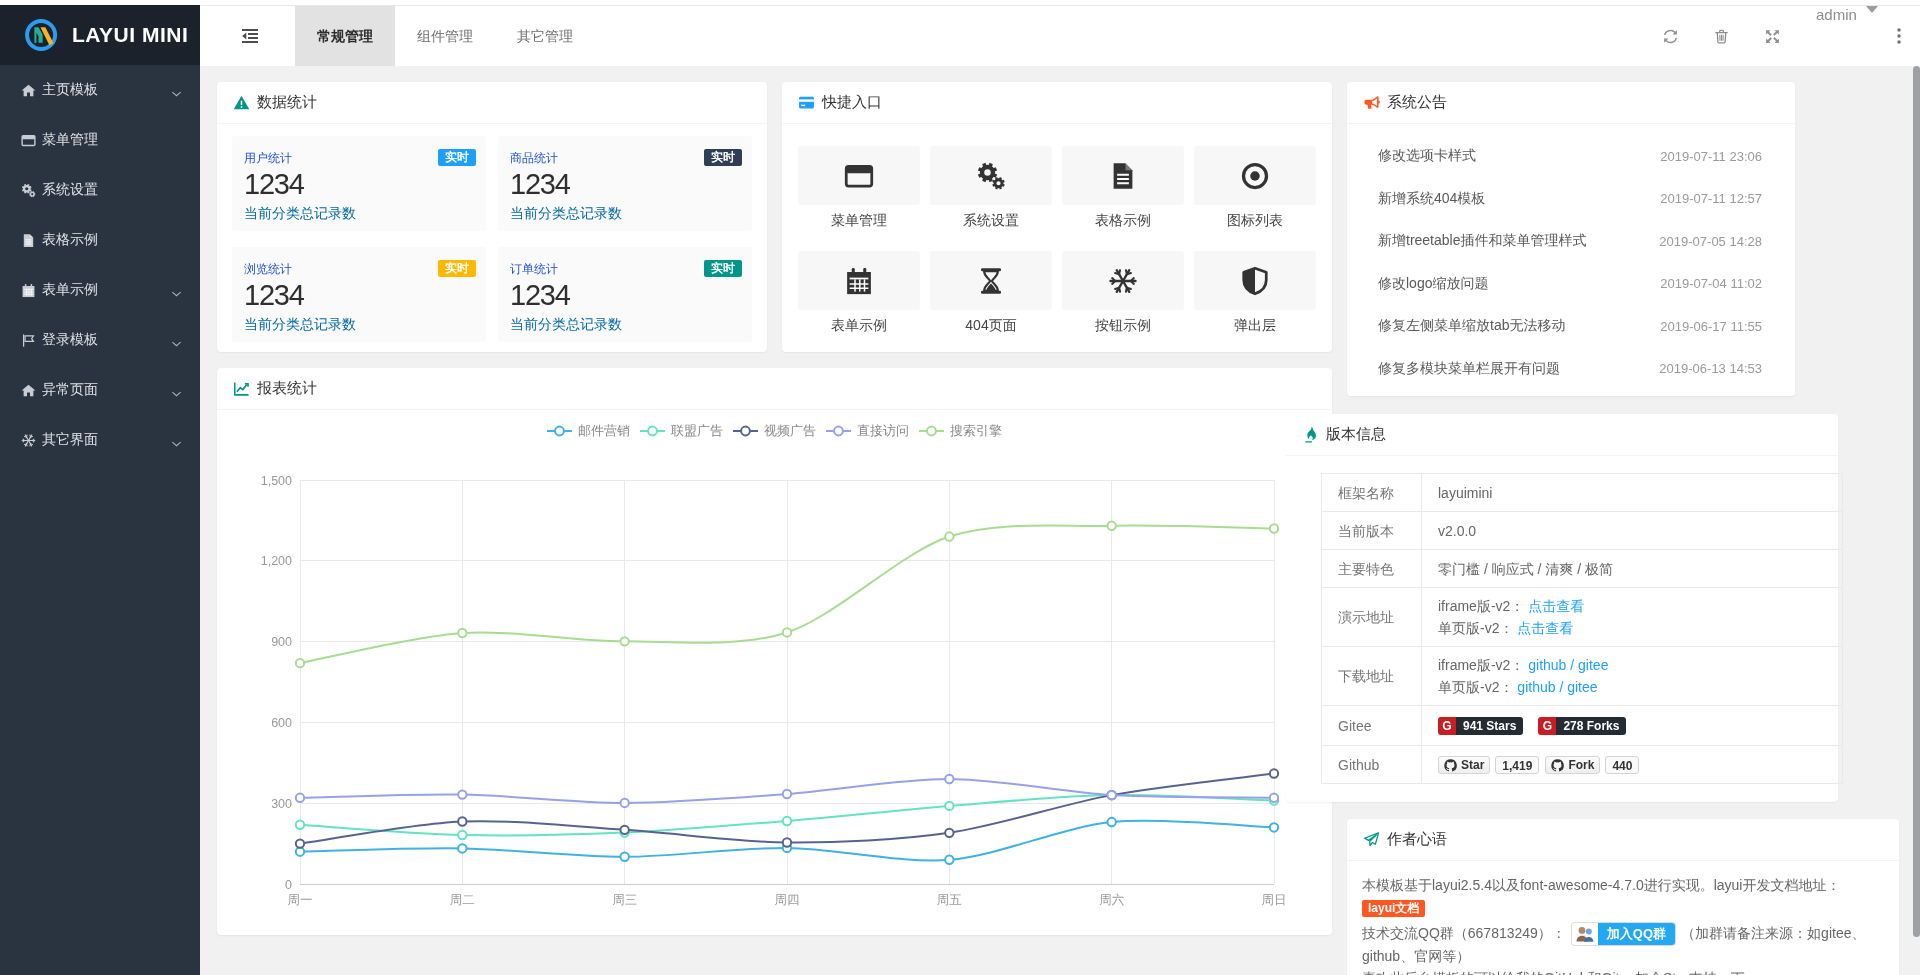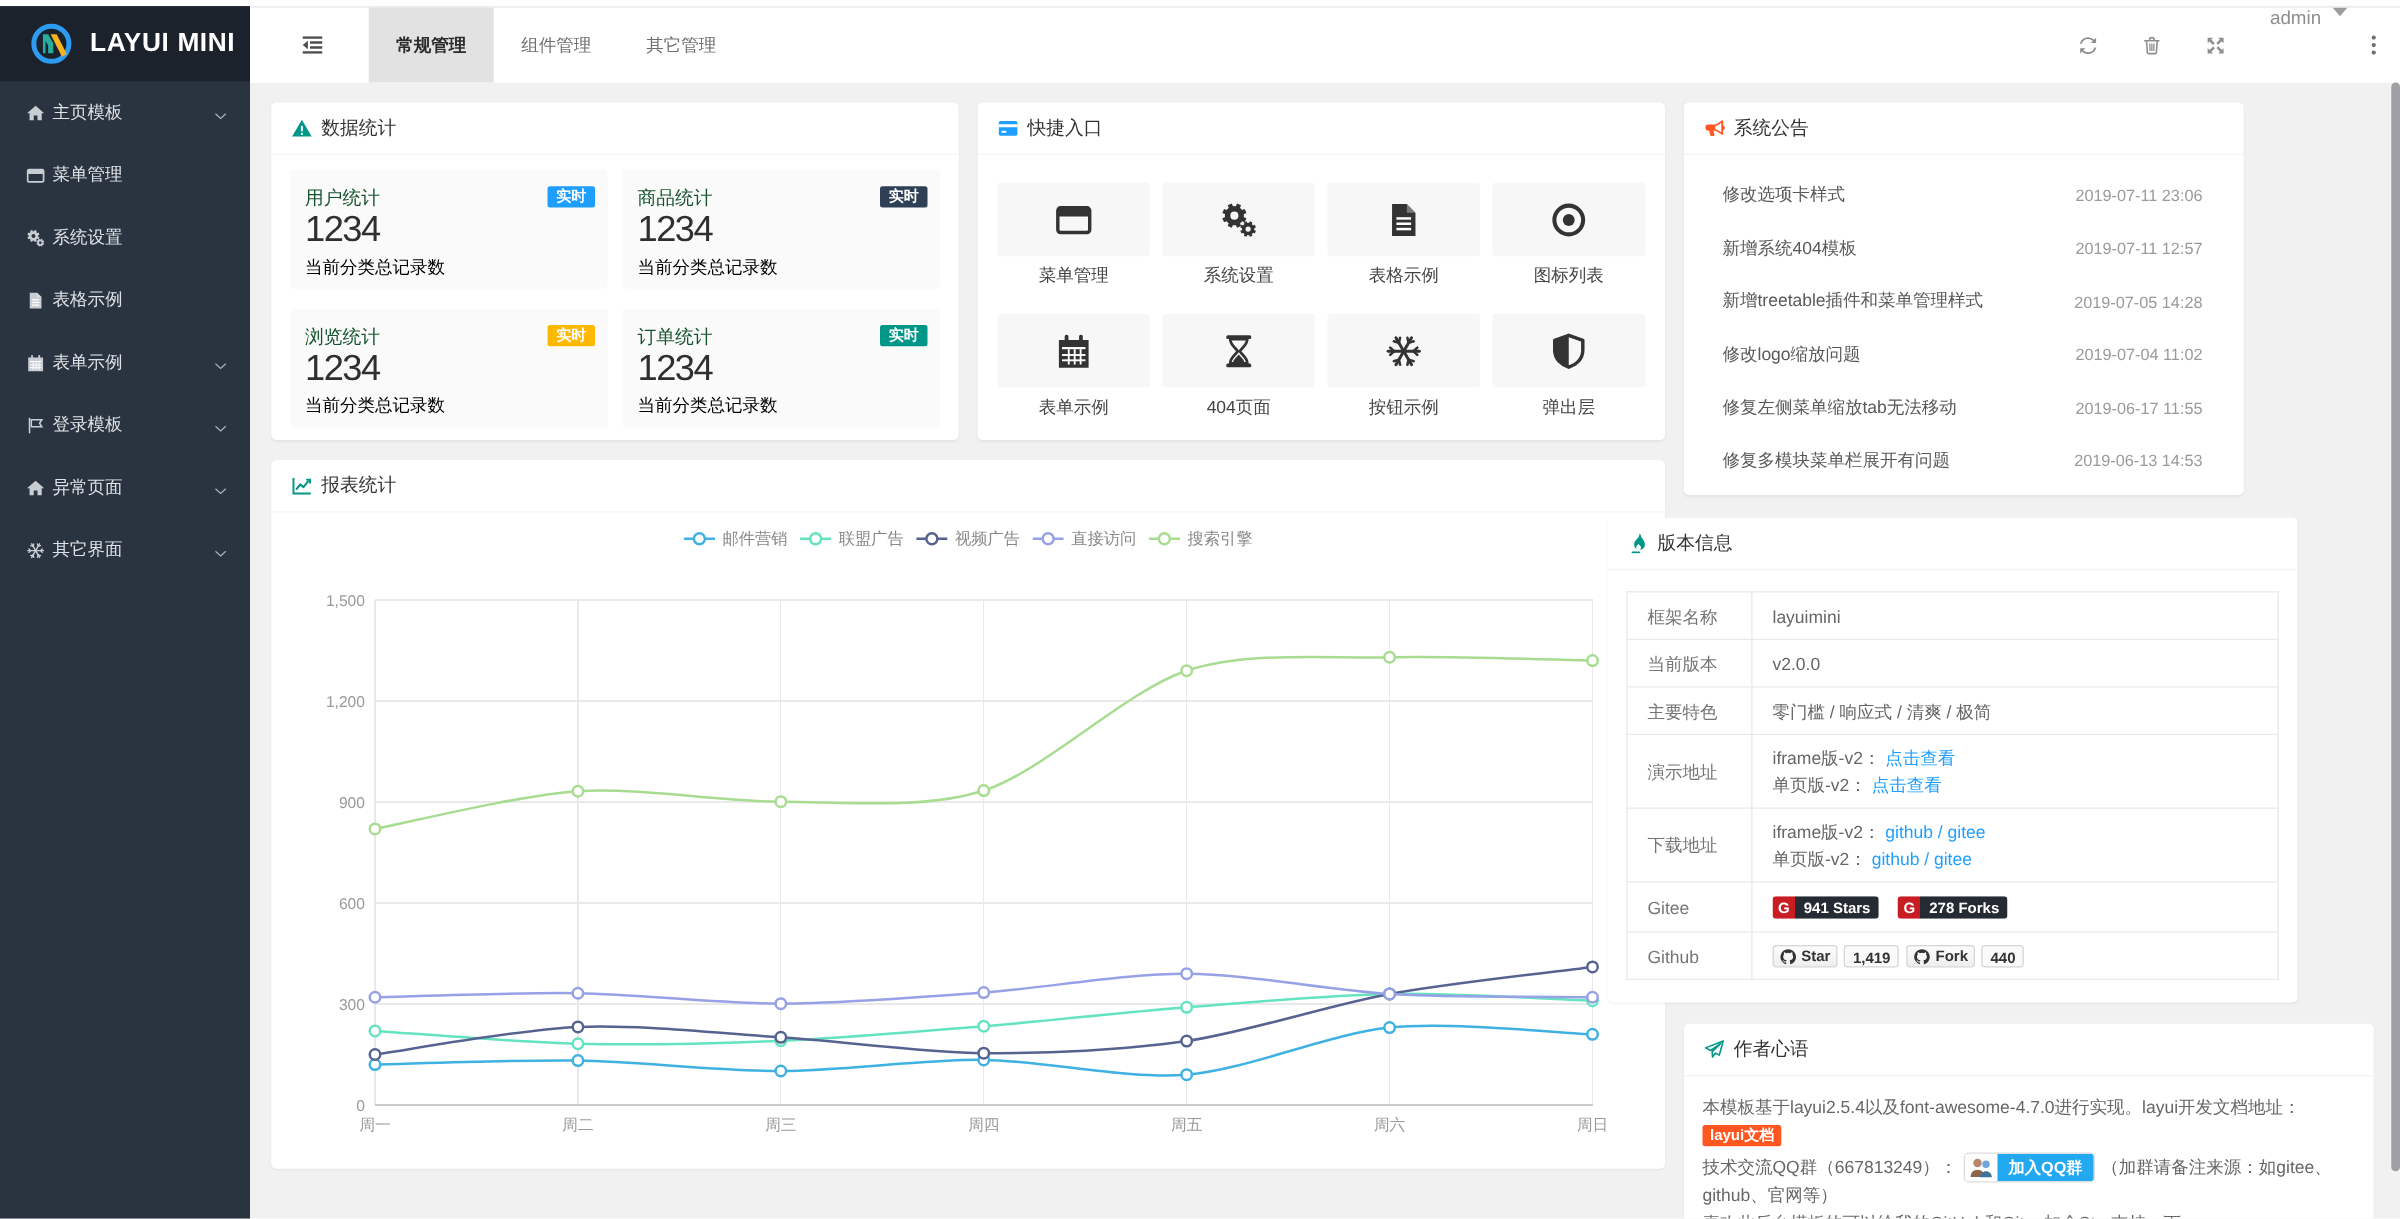--- a/index.html
+++ b/index.html
@@ -42,24 +42,24 @@
   .card { position:absolute; background:#fff; border-radius:4px; box-shadow:0 1px 2px rgba(0,0,0,.05); }
   .card-header { height:42px; display:flex; align-items:center; padding:0 16px; border-bottom:1px solid #f4f4f4; }
   .card-header .ch-icon { width:17px; height:17px; margin-right:7px; display:flex; align-items:center; justify-content:center; }
   .card-header .ch-icon svg { width:17px; height:17px; }
   .card-header .ch-title { font-size:15px; color:#333; }
 
   
   #card-stats { left:17px; top:16px; width:550px; height:270px; }
   .stats-body { padding:12px 15px 0; display:grid; grid-template-columns:1fr 1fr; column-gap:12px; row-gap:16px; }
   .stat { position:relative; height:95px; background:#fafafa; border-radius:3px; padding:15px 11px 0 12px; }
-  .stat-title { font-size:15px; color:#14532d; line-height:15px; }
+  .stat-title { font-size:12px; color:#1d4ed8; line-height:15px; }
   .stat-badge { position:absolute; top:13px; right:10px; height:17px; line-height:17px; padding:0 7px; border-radius:2px; color:#fff; font-size:12px; font-weight:bold; }
   .stat-value { font-size:29px; line-height:29px; color:#2f2f2f; margin-top:4px; letter-spacing:-1.2px; }
-  .stat-caption { font-size:14px; color:#000000; margin-top:7px; line-height:14px; }
+  .stat-caption { font-size:14px; color:#0369a1; margin-top:7px; line-height:14px; }
 
   
   #card-quick { left:582px; top:16px; width:550px; height:270px; }
   .quick-body { padding:22px 16px 0; display:grid; grid-template-columns:repeat(4,1fr); column-gap:10px; }
   .q-item { margin-bottom:23px; text-align:center; cursor:pointer; }
   .q-box { height:59px; background:#f7f7f7; border-radius:3px; display:flex; align-items:center; justify-content:center; color:#333; }
   .q-box svg { width:30px; height:30px; }
   .q-label { margin-top:7px; font-size:14px; line-height:16px; color:#444; }
 
   
@@ -74,21 +74,21 @@
   
   #card-notice { left:1147px; top:16px; width:448px; height:314px; }
   .notice-body { padding:11px 15px; }
   .notice-item { height:42.5px; display:flex; align-items:center; justify-content:space-between; padding:0 18px 0 16px; cursor:pointer; }
   .notice-text { font-size:14px; color:#595959; }
   .notice-date { font-size:13px; color:#9a9a9a; }
 
   
   #card-version { left:1086px; top:348px; width:552px; height:388px; }
   .version-body { padding:17px 15px; }
-  table.vtable { width:100%; border-collapse:collapse; }
+  table.vtable { width:100%; border-collapse:collapse;margin-left:20px; }
   .vtable td { border:1px solid #e9e9e9; font-size:14px; color:#666; padding:9.5px 8px 9.5px 16px; line-height:18px; vertical-align:middle; }
   .vtable td.td-2l { padding-top:7px; padding-bottom:7px; }
   .vtable td.td-gitee { padding-top:10px; padding-bottom:10px; }
   .vtable td.td-github { padding-top:8.5px; padding-bottom:8.5px; }
   .vtable td.vlabel { width:100px; color:#757575; }
   .vtable .vline { line-height:22px; }
   .vlink { color:#1e9fff; text-decoration:none; cursor:pointer; }
   .gitee-badge { display:inline-flex; height:18px; border-radius:3px; overflow:hidden; margin-right:15px; vertical-align:middle; cursor:pointer; }
   .gitee-badge .gb-logo { width:18px; background:#c71d23; color:#fff; font-size:12px; font-weight:bold; display:flex; align-items:center; justify-content:center; }
   .gitee-badge .gb-text { background:#252b32; color:#fff; font-size:12px; font-weight:bold; padding:0 7px; line-height:18px; }

